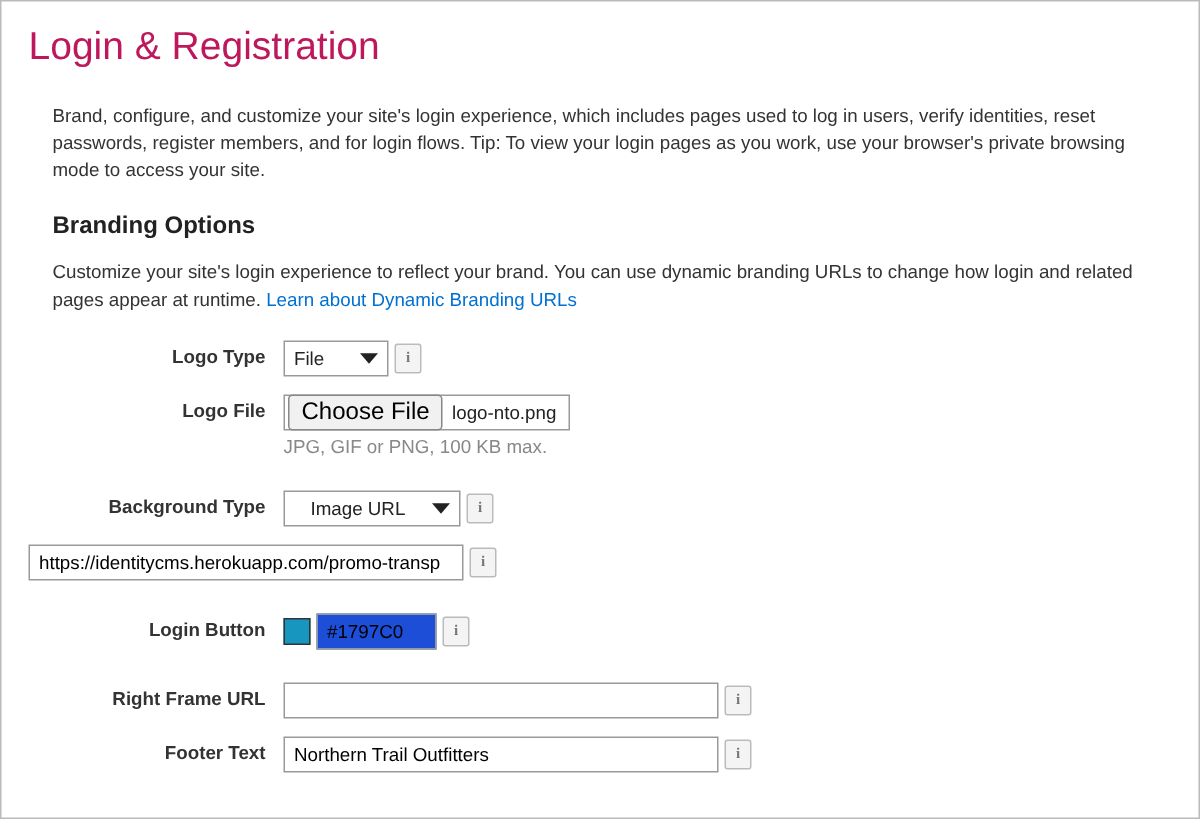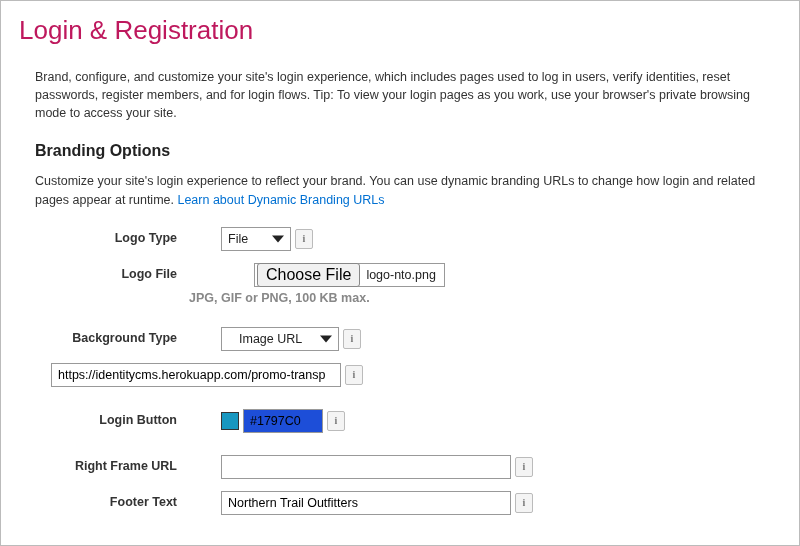--- a/index.html
+++ b/index.html
@@ -66,21 +66,20 @@
       font-size: 12.5px;
       font-weight: bold;
       color: #333;
       padding-top: 4px;
       flex-shrink: 0;
     }
     .field-control {
       display: flex;
       align-items: center;
       gap: 4px;
-      margin-left: 32px;
     }
     .select-wrap {
       position: relative;
       display: inline-flex;
       align-items: center;
       border: 1px solid #999;
       background: #fff;
       height: 24px;
       padding: 0 6px;
       cursor: pointer;
@@ -133,21 +132,20 @@
     }
     .chosen-filename {
       font-size: 12.5px;
       padding: 0 8px 0 4px;
     }
     .hint-text {
       font-size: 12.5px;
       color: #888;
       margin-top: 4px;
       margin-left: 170px;
-      font-weight: bold;
     }
     .text-input {
       border: 1px solid #999;
       height: 24px;
       font-size: 12.5px;
       padding: 0 6px;
       background: #fff;
       font-family: inherit;
     }
     .text-input.wide {
@@ -186,21 +184,21 @@
   <div class="field-label">Logo Type</div>
   <div class="field-control">
     <div class="select-wrap" style="width:70px;">
       <span class="select-text">File</span>
       <span class="chevron-down"></span>
     </div>
     <span class="info-btn">i</span>
   </div>
 </div>
 
-<div class="form-row" style="margin-bottom:2px;gap:33px;">
+<div class="form-row" style="margin-bottom:2px;">
   <div class="field-label">Logo File</div>
   <div class="field-control">
     <div class="file-chooser">
       <button type="button" class="choose-file-btn">Choose File</button>
       <span class="chosen-filename">logo-nto.png</span>
     </div>
   </div>
 </div>
 <div class="hint-text">JPG, GIF or PNG, 100 KB max.</div>
 

